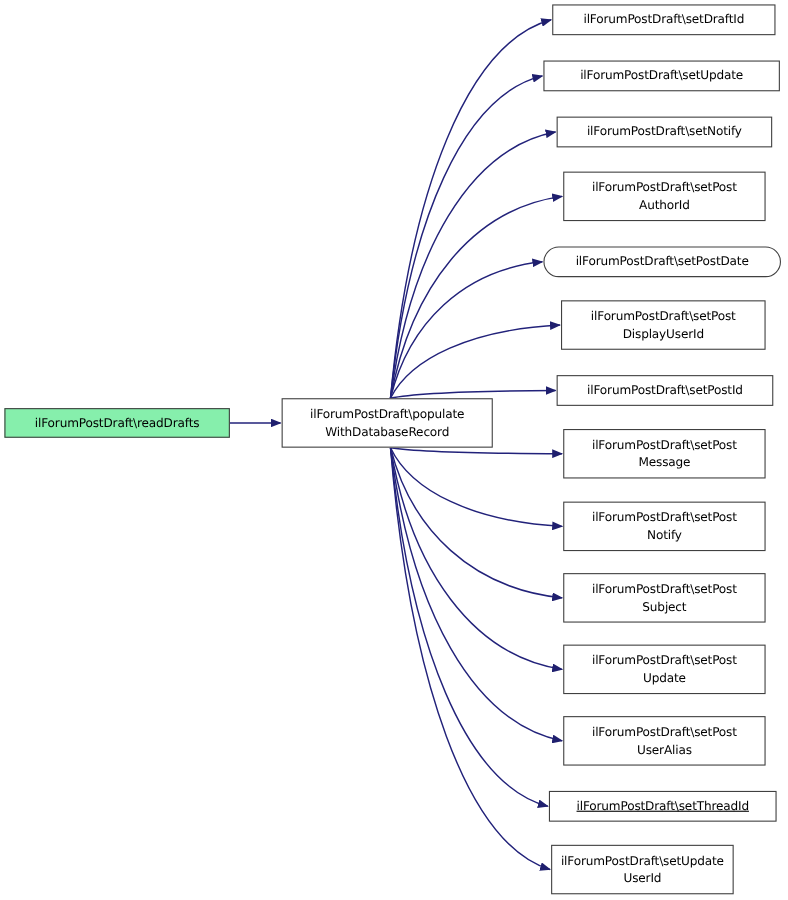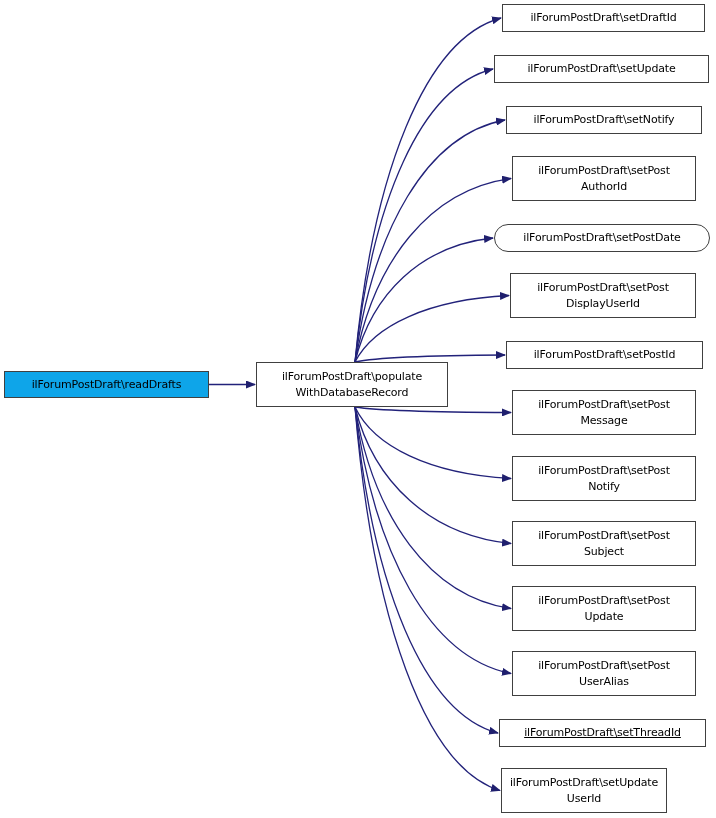--- a/index.html
+++ b/index.html
@@ -37,21 +37,21 @@
     line-height: 15.5px;
     text-align: center;
     display: flex;
     align-items: center;
     justify-content: center;
     white-space: pre-line;
     letter-spacing: -0.15px;
     z-index: 2;
   }
   .node.current {
-    background: #0ea5e9;
+    background: #86efac;
     border-color: #404040;
   }
   .node-label {
     display: block;
     width: 100%;
     padding: 0 3px;
     white-space: pre-line;
   }
 </style>
 </head>

